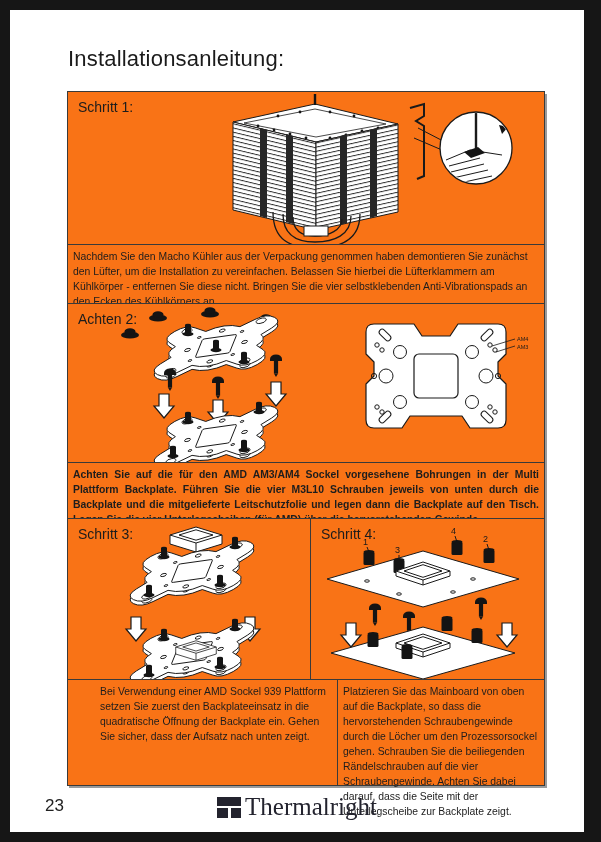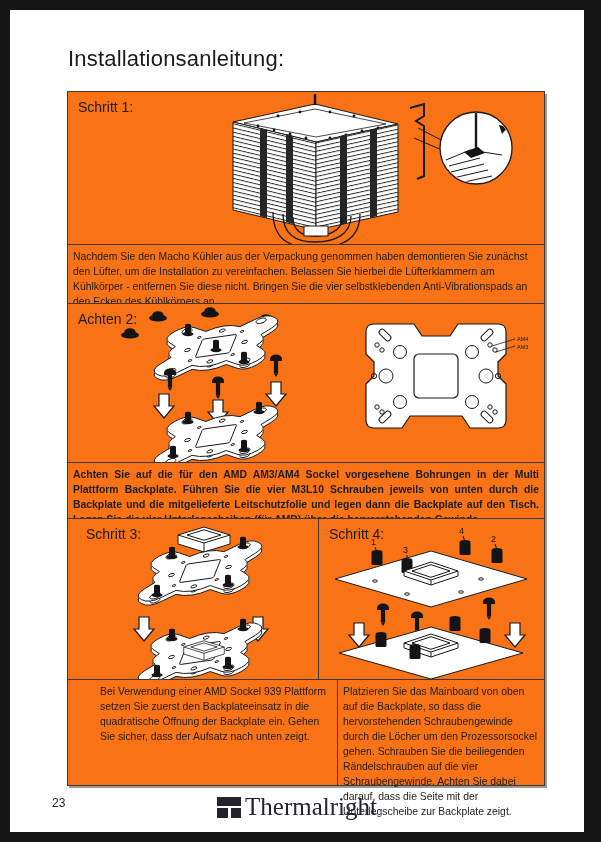--- a/index.html
+++ b/index.html
@@ -22,35 +22,35 @@
     box-shadow:2px 2px 0 #9a9a9a;
   }
   .row{
     position:relative;border:1px solid #3a3a3a;margin-top:-1px;
     box-sizing:border-box;background:#f97316;
   }
   .row-diagram1{height:154px;}
   .row-text1{height:60px;}
   .row-diagram2{height:160px;}
   .row-text2{height:57px;}
-  .row-diagram34{height:162px;display:flex;padding-left:8px;}
+  .row-diagram34{height:162px;display:flex;}
   .row-text34{height:107px;display:flex;padding-left:27px;}
   .cell-left{width:243px;border-right:1px solid #3a3a3a;position:relative;box-sizing:border-box;}
   .cell-right{flex:1;position:relative;box-sizing:border-box;}
   .step-label{
     position:absolute;left:10px;top:7px;font-size:14px;color:#1c1c1c;z-index:5;
   }
   .body-text{
     font-size:10.4px;line-height:15px;color:#1d1d1d;
     padding:4px 5px;box-sizing:border-box;
   }
   .justify{text-align:justify;font-weight:bold;}
   svg{position:absolute;}
   .page-num{
-    position:absolute;left:42px;top:786px;font-size:12px;color:#222;
+    position:absolute;left:35px;top:786px;font-size:17px;color:#222;
   }
   .logo{
     position:absolute;left:0;right:0;top:783px;
     display:flex;justify-content:center;align-items:center;gap:4px;
   }
   .logo-icon{width:24px;height:21px;}
   .logo-icon .bar{height:9px;background:#23232e;}
   .logo-icon .sqrow{display:flex;gap:3px;margin-top:2px;}
   .logo-icon .sq{width:10.5px;height:10px;background:#23232e;}
   .logo-text{font-family:"Liberation Serif",serif;font-size:25px;color:#23232e;}

